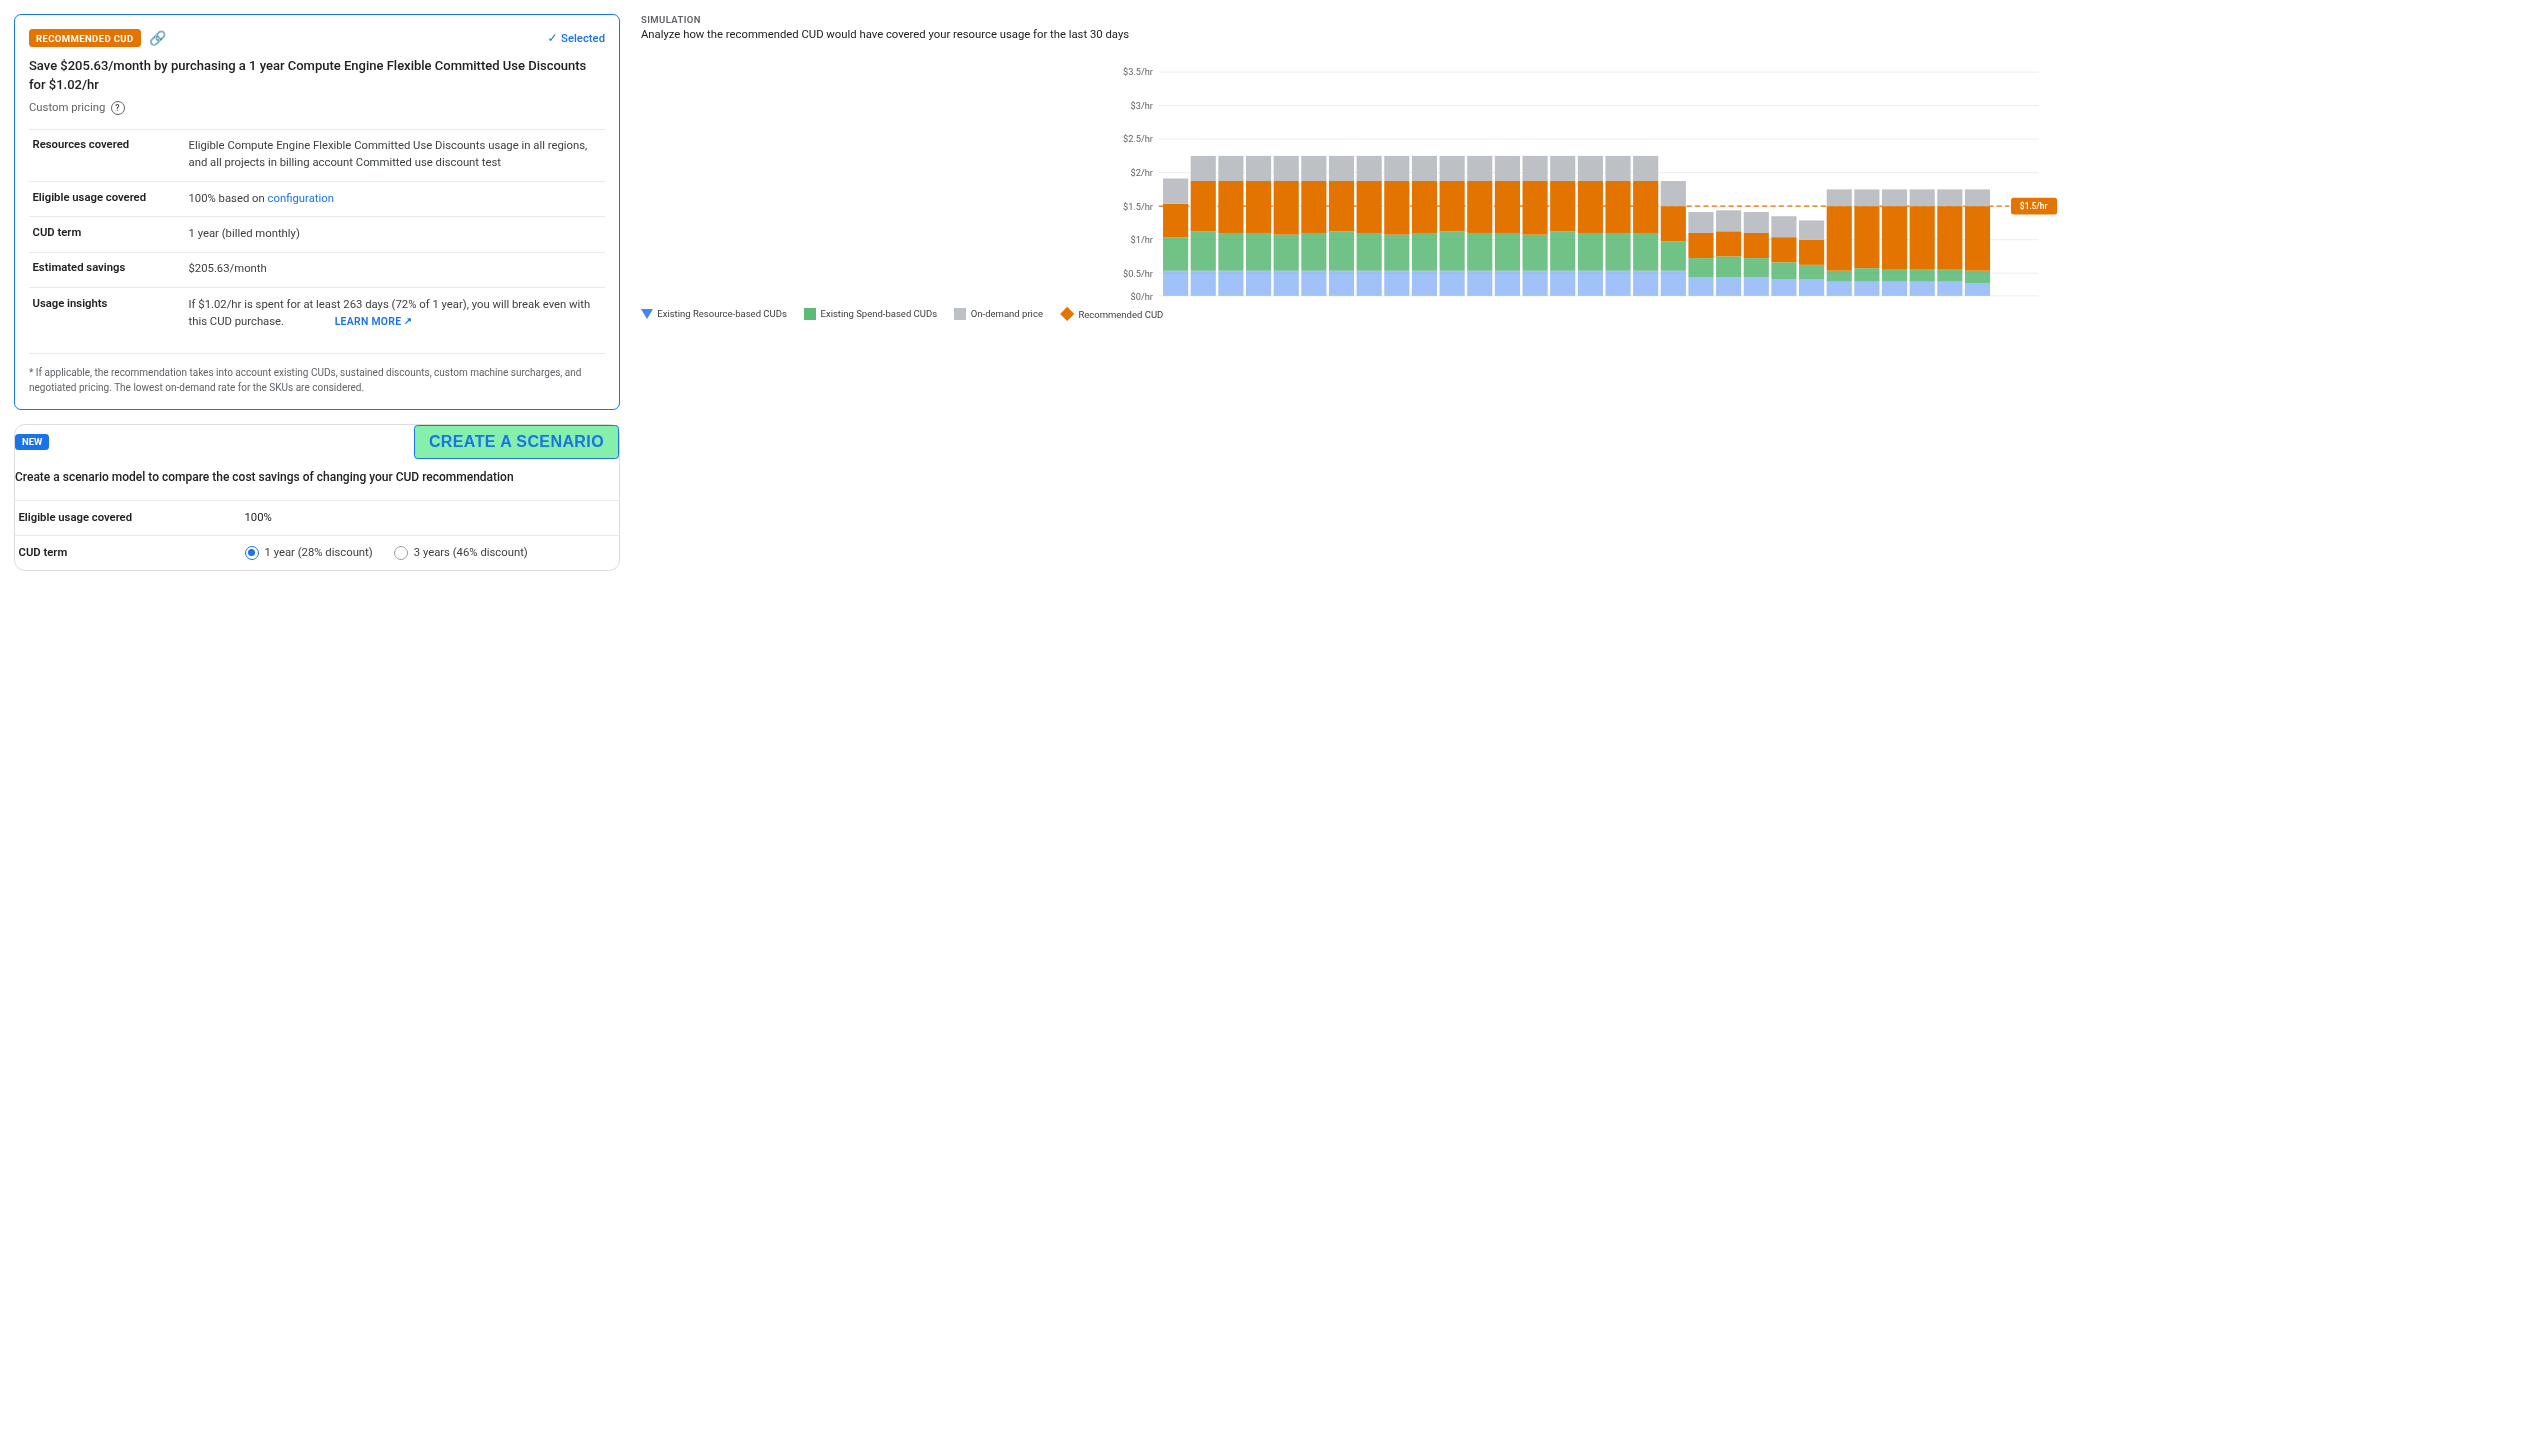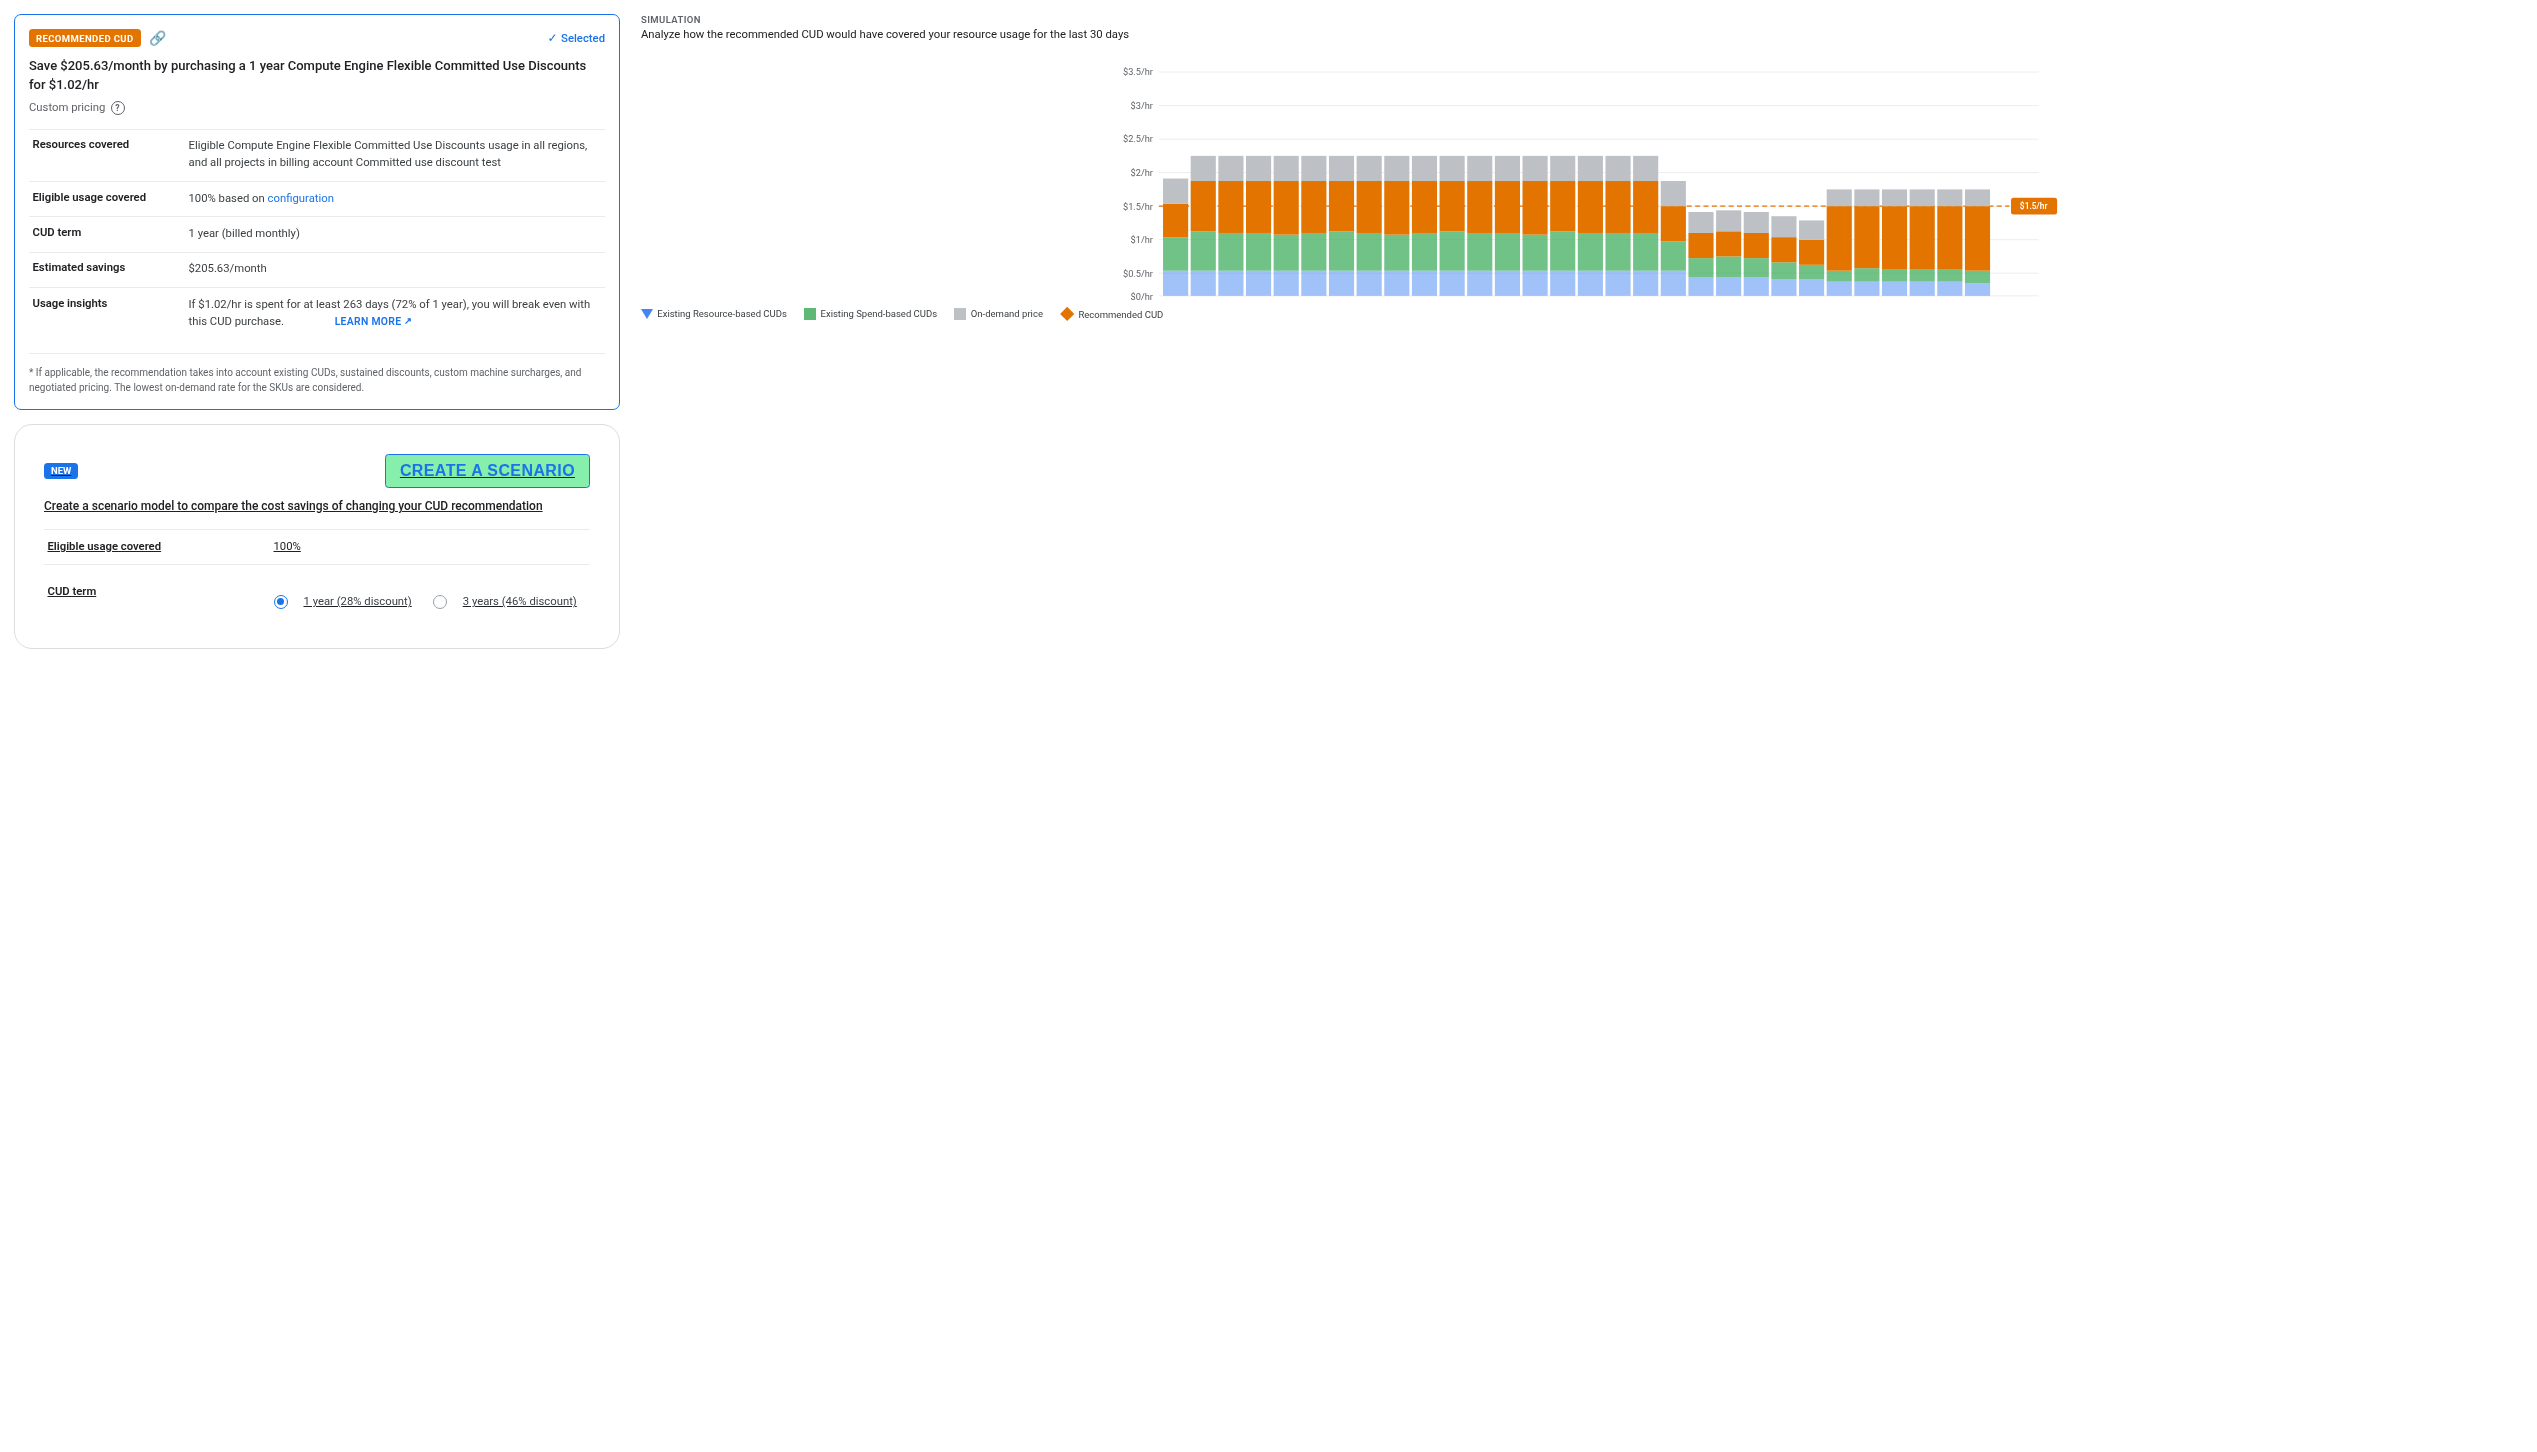--- a/index.html
+++ b/index.html
@@ -140,23 +140,22 @@
       margin-top: 14px;
       padding-top: 10.4px;
       border-top: 0.9px solid #e8eaed;
       font-size: 10px;
       color: #5f6368;
       line-height: 1.5;
     }
     
     .scenario-card {
       border: 0.9px solid #dadce0;
-      border-radius: 18px;
-      padding: 29px;
-      text-decoration: underline;
+      border-radius: 11px;
+      padding: 0;
     }
     .scenario-header {
       display: flex;
       align-items: center;
       justify-content: space-between;
       margin-bottom: 10.4px;
     }
     .badge-new {
       background: #1a73e8;
       color: #fff;
@@ -220,25 +219,24 @@
       border-color: #1a73e8;
     }
     .radio-group {
       display: flex;
       gap: 21px;
       align-items: center;
     }
     .radio-option {
       display: flex;
       align-items: center;
-      gap: 16px;
+      gap: 6px;
       cursor: pointer;
       font-size: 11.3px;
       color: #3c4043;
-      margin-top: 20px;
     }
     .radio-circle {
       width: 14px;
       height: 14px;
       border-radius: 50%;
       border: 1.7px solid #1a73e8;
       display: flex;
       align-items: center;
       justify-content: center;
     }

